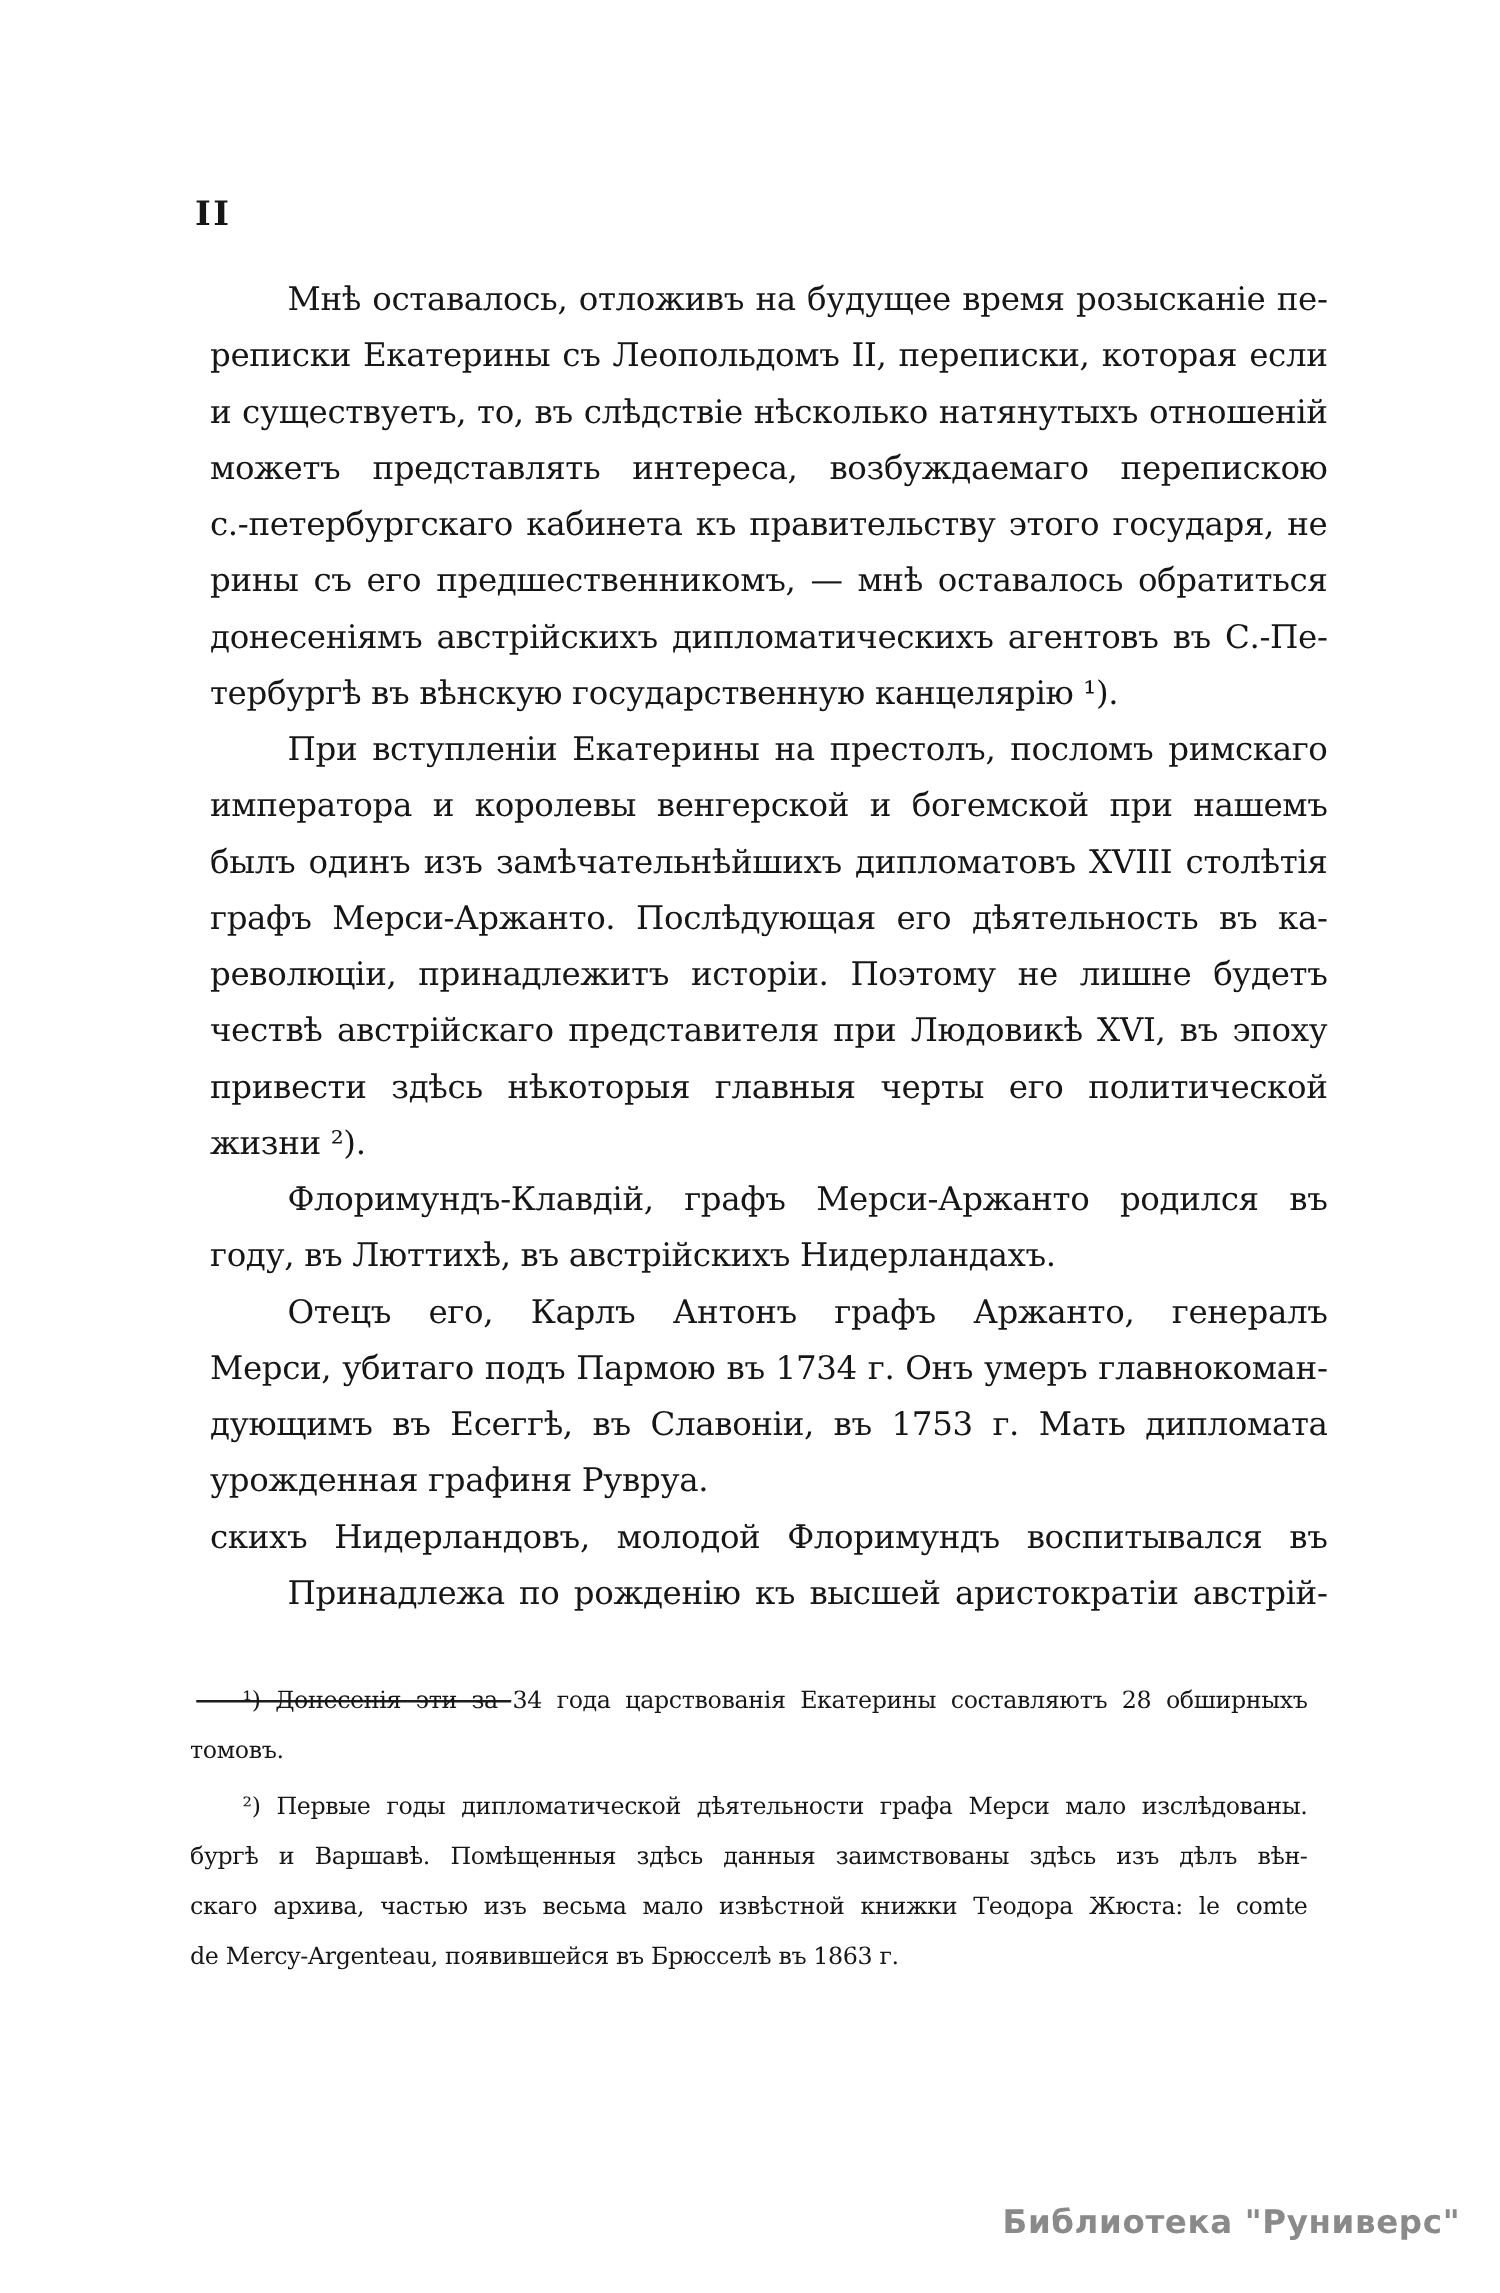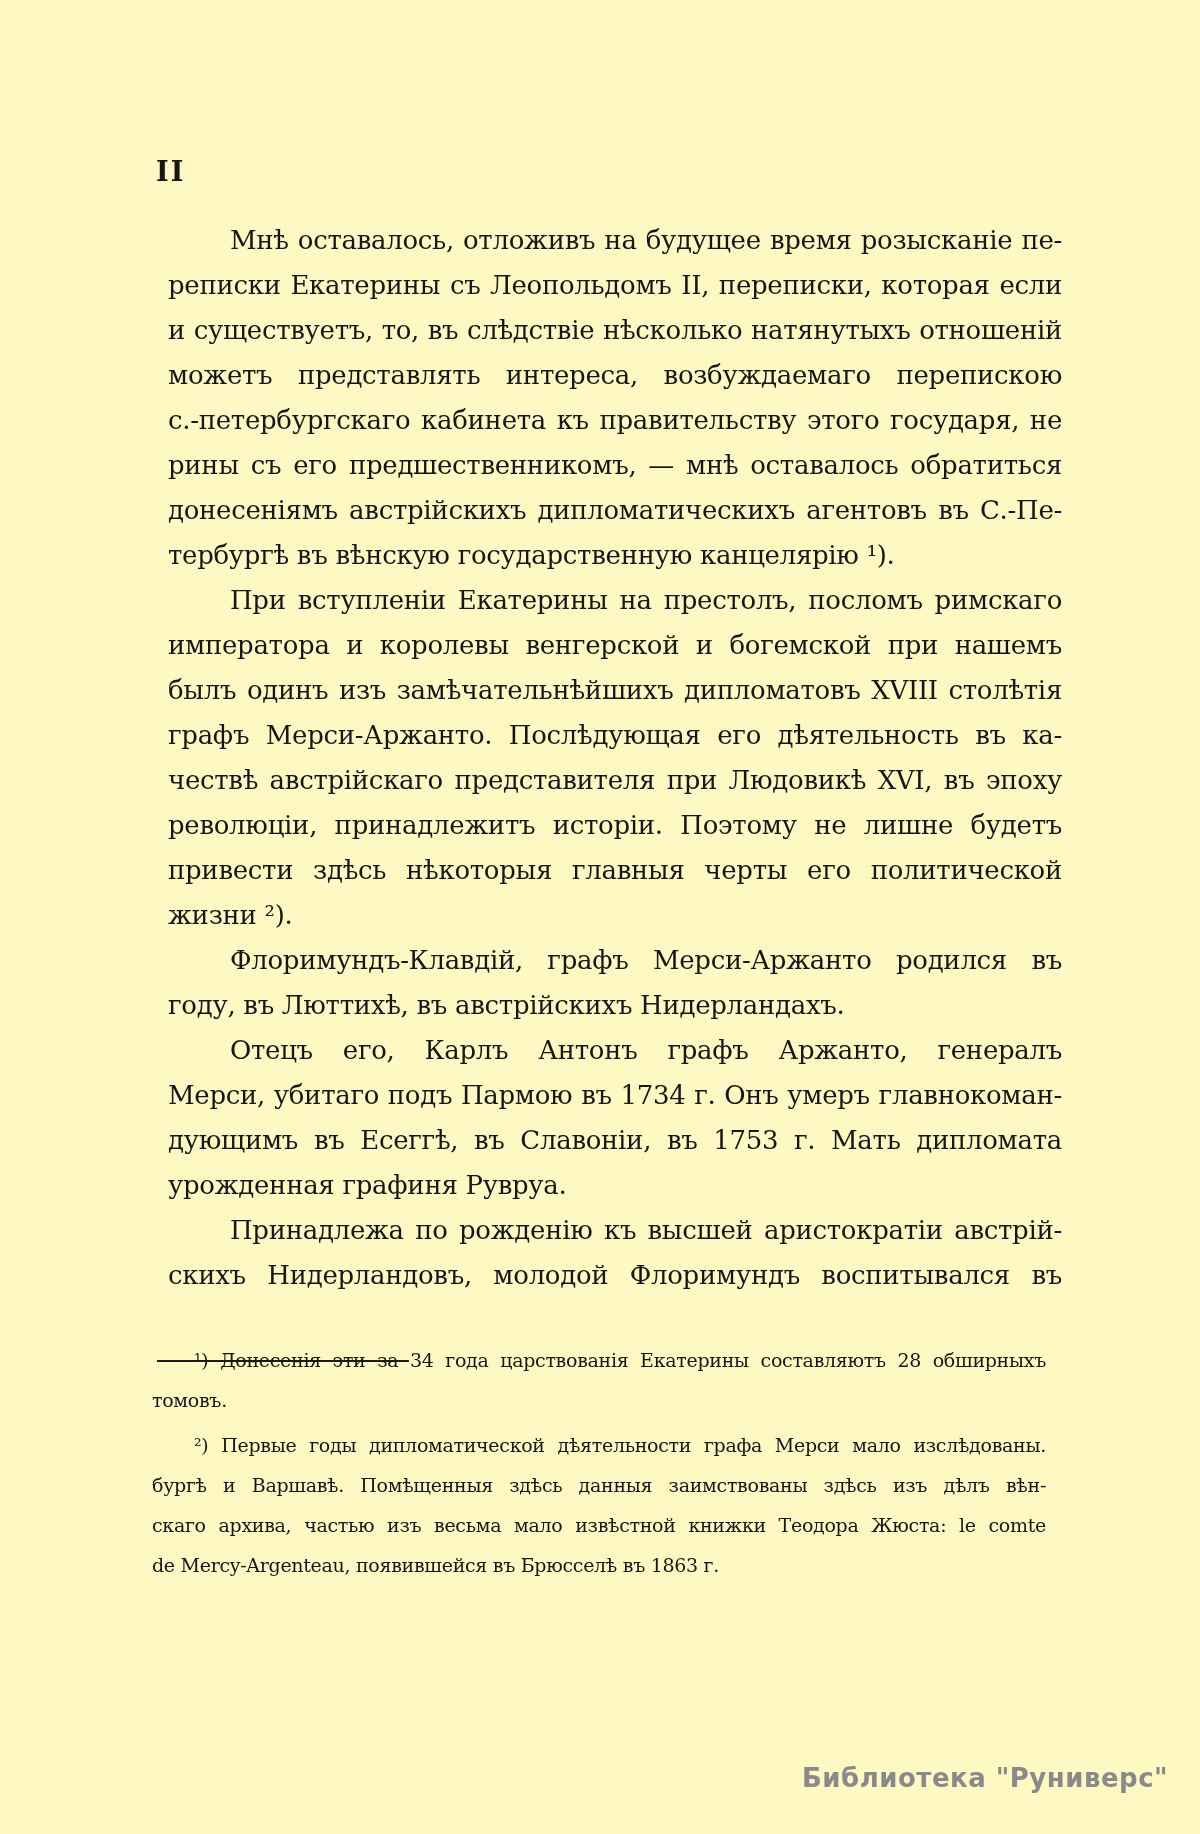--- a/index.html
+++ b/index.html
@@ -5,21 +5,21 @@
   html, body {
     margin: 0;
     padding: 0;
     background: #e9e9e9;
   }
   .page {
     position: relative;
     width: 1200px;
     height: 1834px;
     margin: 0 auto;
-    background: #fef9c3;
+    background: #ffffff;
     color: #161616;
     font-family: "DejaVu Serif", serif;
     overflow: hidden;
   }
   .page-number {
     position: absolute;
     left: 156px;
     top: 156px;
     font-size: 27px;
     font-weight: bold;
@@ -93,32 +93,32 @@
     <div class="line">и существуетъ, то, въ слѣдствіе нѣсколько натянутыхъ отношеній</div>
     <div class="line">можетъ представлять интереса, возбуждаемаго перепискою Екате-</div>
     <div class="line">с.-петербургскаго кабинета къ правительству этого государя, не</div>
     <div class="line">рины съ его предшественникомъ, — мнѣ оставалось обратиться къ</div>
     <div class="line">донесеніямъ австрійскихъ дипломатическихъ агентовъ въ С.-Пе-</div>
     <div class="line end">тербургѣ въ вѣнскую государственную канцелярію ¹).</div>
     <div class="line indent">При вступленіи Екатерины на престолъ, посломъ римскаго</div>
     <div class="line">императора и королевы венгерской и богемской при нашемъ дворѣ</div>
     <div class="line">былъ одинъ изъ замѣчательнѣйшихъ дипломатовъ XVIII столѣтія—</div>
     <div class="line">графъ Мерси-Аржанто. Послѣдующая его дѣятельность въ ка-</div>
+    <div class="line">революціи, принадлежитъ исторіи. Поэтому не лишне будетъ</div>
     <div class="line">чествѣ австрійскаго представителя при Людовикѣ XVI, въ эпоху</div>
-    <div class="line">революціи, принадлежитъ исторіи. Поэтому не лишне будетъ</div>
     <div class="line">привести здѣсь нѣкоторыя главныя черты его политической</div>
     <div class="line end">жизни ²).</div>
     <div class="line indent">Флоримундъ-Клавдій, графъ Мерси-Аржанто родился въ 1722</div>
     <div class="line end">году, въ Люттихѣ, въ австрійскихъ Нидерландахъ.</div>
     <div class="line indent">Отецъ его, Карлъ Антонъ графъ Аржанто, генералъ австрійской</div>
     <div class="line">Мерси, убитаго подъ Пармою въ 1734 г. Онъ умеръ главнокоман-</div>
     <div class="line">дующимъ въ Есеггѣ, въ Славоніи, въ 1753 г. Мать дипломата была</div>
     <div class="line end">урожденная графиня Рувруа.</div>
+    <div class="line">скихъ Нидерландовъ, молодой Флоримундъ воспитывался въ Лют-</div>
     <div class="line indent">Принадлежа по рожденію къ высшей аристократіи австрій-</div>
-    <div class="line">скихъ Нидерландовъ, молодой Флоримундъ воспитывался въ Лют-</div>
   </div>
 
   <div class="footnote-rule"></div>
 
   <div class="footnotes">
     <div class="footnote">
       <div class="fline indent">¹) Донесенія эти за 34 года царствованія Екатерины составляютъ 28 обширныхъ</div>
       <div class="fline end">томовъ.</div>
     </div>
     <div class="footnote">

